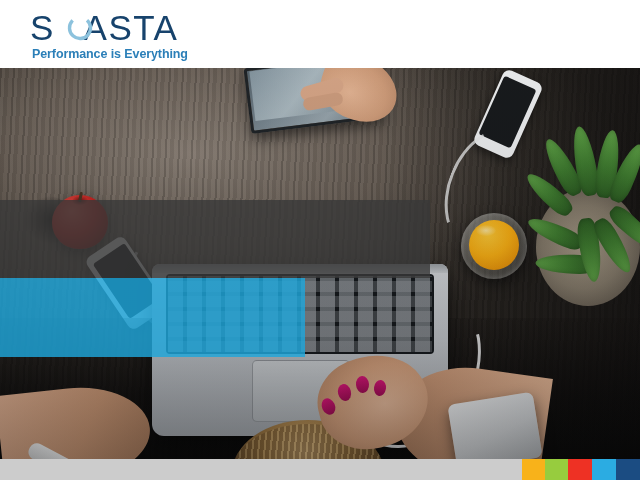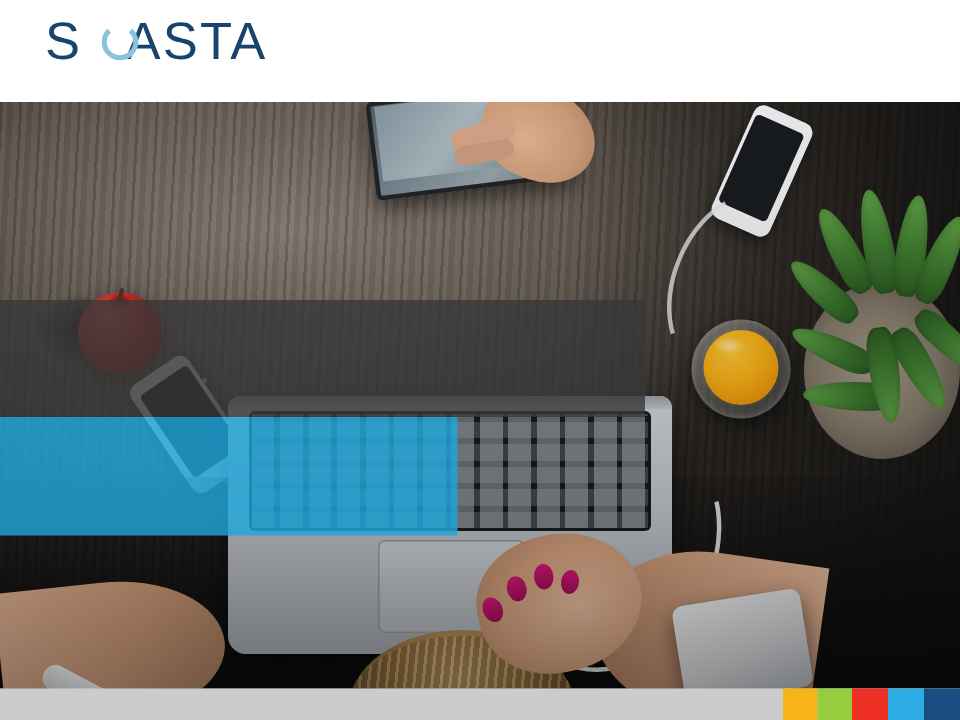--- a/index.html
+++ b/index.html
@@ -419,20 +419,21 @@
   <div id="speaker-band"></div>
   <div id="speaker-name">Tom Chavez</div>
   <div id="speaker-handle">@tomchavez</div>
 
   <div id="header">
     <div id="logo">
       <div class="logo-word"><span>S</span><span class="o-gap">O</span><span>ASTA</span></div>
       <svg class="logo-o-arc" viewBox="0 0 26 26">
         <circle cx="13" cy="13" r="10.5" fill="none" stroke="#8cc2dd" stroke-width="3.4" stroke-dasharray="50 16" transform="rotate(-48 13 13)"></circle>
       </svg>
+      <div class="logo-tag">Performance is Everything</div>
     </div>
   </div>
 
   <div id="footer"></div>
   <div id="copyright">©2016 SOASTA. All rights reserved.</div>
   <div id="color-bar">
     <span class="cb0" style="background: rgb(248, 178, 26);"></span>
     <span class="cb1" style="background: rgb(151, 204, 62);"></span>
     <span class="cb2" style="background: rgb(238, 49, 36);"></span>
     <span class="cb3" style="background: rgb(43, 172, 226);"></span>

